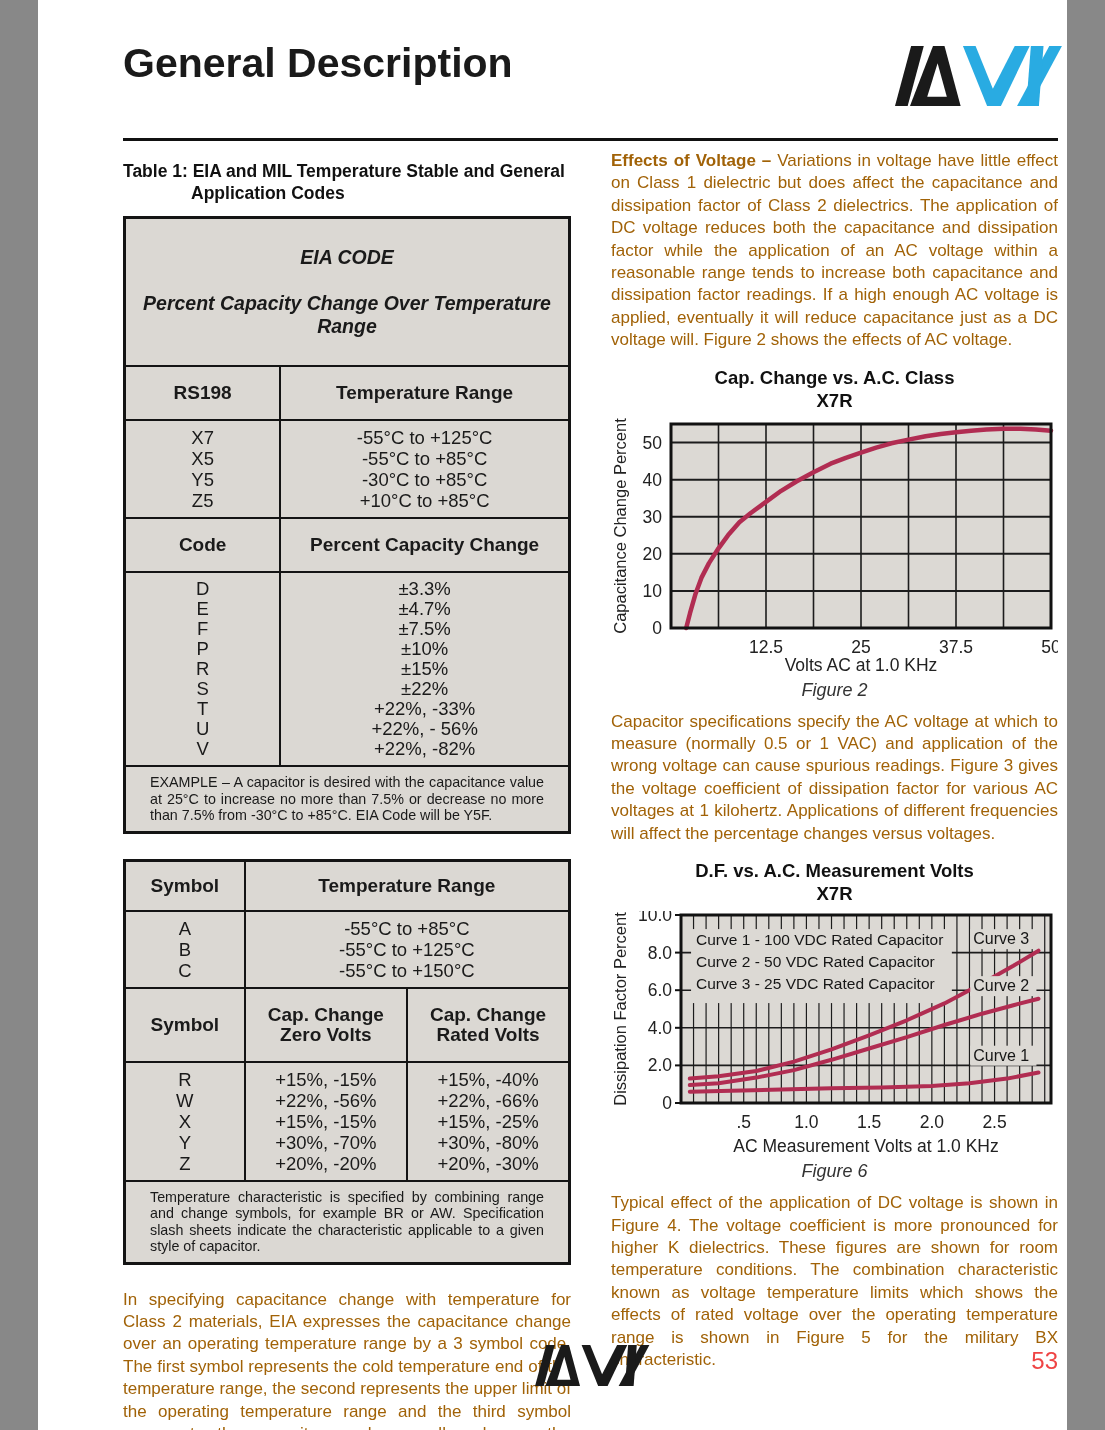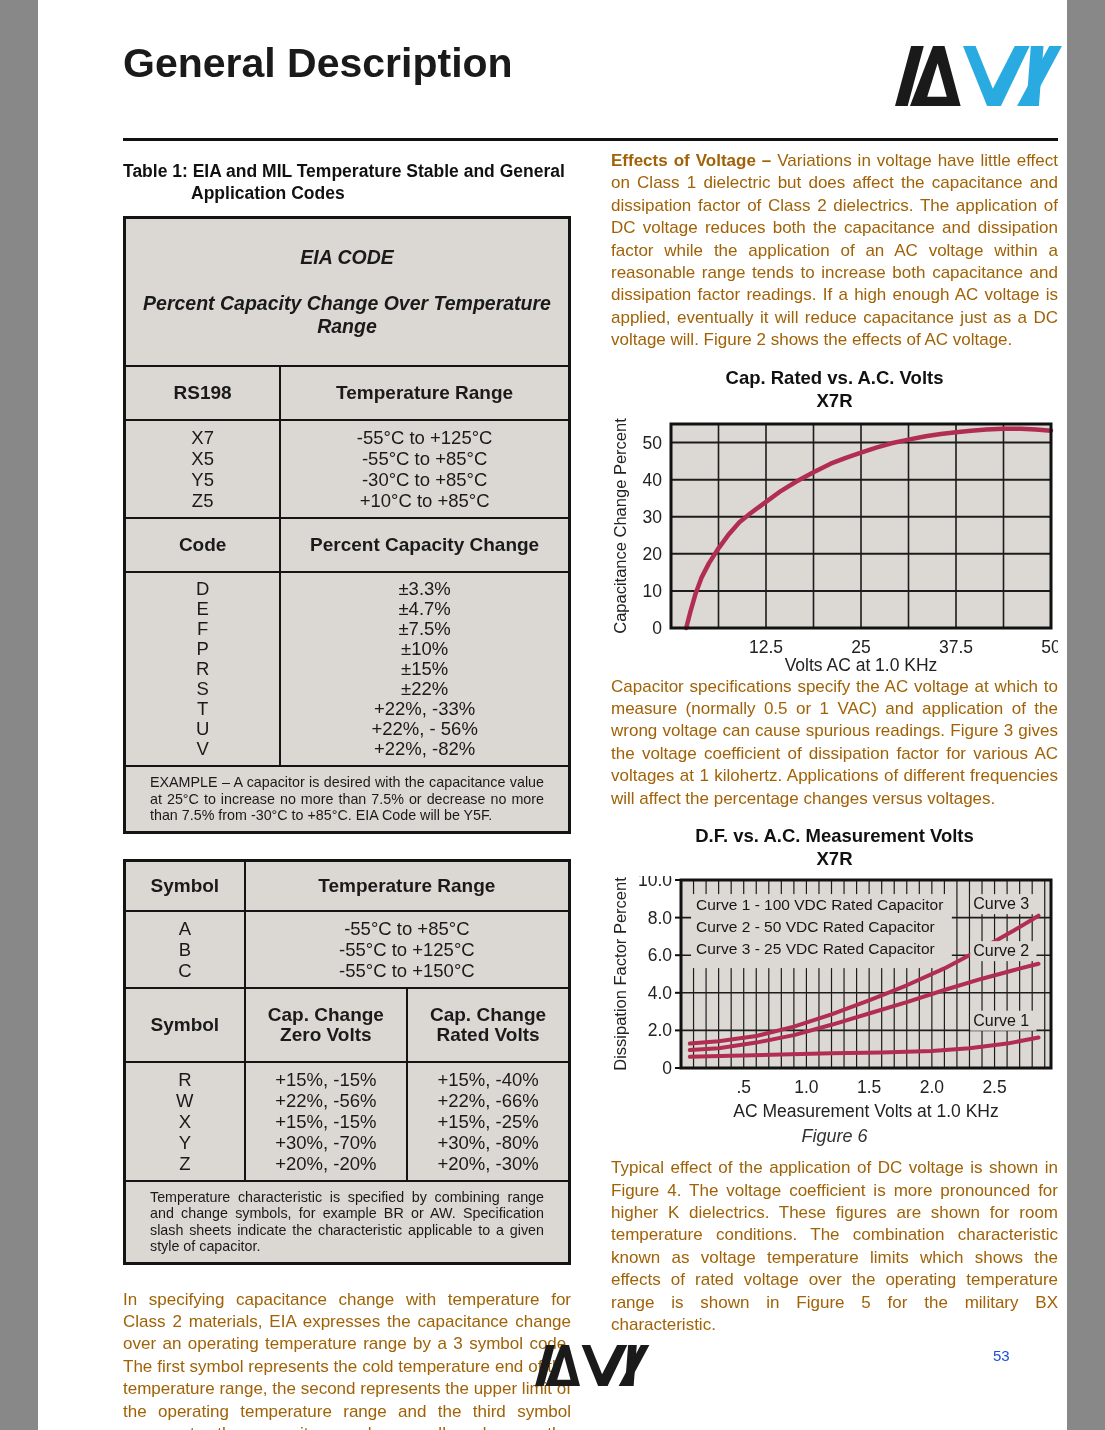--- a/index.html
+++ b/index.html
@@ -23,21 +23,21 @@
   .mil{margin-top:25px;}
   .bodytext{font-size:17px;line-height:22.4px;text-align:justify;color:#a16207;margin:0;}
   .mt24{margin-top:24px;}
   .fig{margin-top:14px;text-align:center;}
   .fig-title{font-weight:bold;font-size:18.5px;line-height:23px;color:#111;margin-bottom:6px;}
   .fig svg{display:block;margin:0 auto;}
   .fig svg text{font-family:"Liberation Sans","DejaVu Sans",sans-serif;}
   .fig-cap{font-style:italic;font-size:18px;color:#333;margin:4px 0 10px 0;}
   .edge-tab{position:absolute;left:1040px;top:1277px;width:65px;height:68px;background:#29abe2;}
   .logo-bot{position:absolute;left:497px;top:1345px;}
-  .pagenum{position:absolute;left:955px;top:1347px;width:65px;text-align:left;font-size:15px;color:#1d4ed8;}
+  .pagenum{position:absolute;left:955px;top:1347px;width:65px;text-align:right;font-size:24px;color:#ef4444;}
 </style>
 </head>
 <body>
 
 <div class="page">
 
   <h1 class="page-title">General Description</h1>
 
   <svg class="logo-top" width="175" height="60" viewBox="0 0 152 52">
     <polygon points="0,52 11,52 25,0 14,0" fill="#1a1a1a"></polygon>
@@ -165,21 +165,21 @@
 
     <p class="bodytext mt24">In specifying capacitance change with temperature for Class 2 materials, EIA expresses the capacitance change over an operating temperature range by a 3 symbol code. The first symbol represents the cold temperature end of the temperature range, the second represents the upper limit of the operating temperature range and the third symbol represents the capacitance change allowed over the operating temperature range. Table 1 provides a detailed explanation of the EIA system.</p>
   </div>
 
   <div class="col-right">
 
     <p class="bodytext"><b>Effects of Voltage –</b> <span>Variations in voltage have little effect on Class 1 dielectric but does affect the capacitance and dissipation factor of Class 2 dielectrics. The application of DC voltage reduces both the capacitance and dissipation factor while the application of an AC voltage within a reasonable range tends to increase both capacitance and dissipation factor readings. If a high enough AC voltage is applied, eventually it will reduce capacitance just as a DC voltage will.  Figure 2 shows the effects of AC voltage.</span></p>
 
     <div class="fig">
       <div class="fig-title">
-        <div>Cap. Rated vs. A.C. Volts</div>
+        <div>Cap. Change vs. A.C. Class</div>
         <div>X7R</div>
       </div>
       <svg width="447" height="258">
           <rect x="60" y="6" width="380" height="204" fill="#dcd9d4"></rect>
           <line x1="107.5" y1="6" x2="107.5" y2="210" stroke="#1c1c1c" stroke-width="1.6"></line>
           <line x1="155" y1="6" x2="155" y2="210" stroke="#1c1c1c" stroke-width="1.6"></line>
           <line x1="202.5" y1="6" x2="202.5" y2="210" stroke="#1c1c1c" stroke-width="1.6"></line>
           <line x1="250" y1="6" x2="250" y2="210" stroke="#1c1c1c" stroke-width="1.6"></line>
           <line x1="297.5" y1="6" x2="297.5" y2="210" stroke="#1c1c1c" stroke-width="1.6"></line>
           <line x1="345" y1="6" x2="345" y2="210" stroke="#1c1c1c" stroke-width="1.6"></line>
@@ -197,20 +197,21 @@
           <text x="440" y="235" text-anchor="middle" font-size="17.5" fill="#222">50</text>
           <text x="51" y="216" text-anchor="end" font-size="17.5" fill="#222">0</text>
           <text x="51" y="178.9090909090909" text-anchor="end" font-size="17.5" fill="#222">10</text>
           <text x="51" y="141.8181818181818" text-anchor="end" font-size="17.5" fill="#222">20</text>
           <text x="51" y="104.72727272727273" text-anchor="end" font-size="17.5" fill="#222">30</text>
           <text x="51" y="67.63636363636363" text-anchor="end" font-size="17.5" fill="#222">40</text>
           <text x="51" y="30.54545454545456" text-anchor="end" font-size="17.5" fill="#222">50</text>
           <text x="250" y="253" text-anchor="middle" font-size="17.5" fill="#222">Volts AC at 1.0 KHz</text>
           <text x="15" y="108" text-anchor="middle" font-size="16.5" fill="#222" transform="rotate(-90 15 108)">Capacitance Change Percent</text>
         </svg>
+      <div class="fig-cap">Figure 2</div>
     </div>
 
     <p class="bodytext">Capacitor specifications specify the AC voltage at which to measure (normally 0.5 or 1 VAC) and application of the wrong voltage can cause spurious readings. Figure 3 gives the voltage coefficient of dissipation factor for various AC voltages at 1 kilohertz. Applications of different frequencies will affect the percentage changes versus voltages.</p>
 
     <div class="fig">
       <div class="fig-title">
         <div>D.F. vs. A.C. Measurement Volts</div>
         <div>X7R</div>
       </div>
       <svg width="447" height="246">

